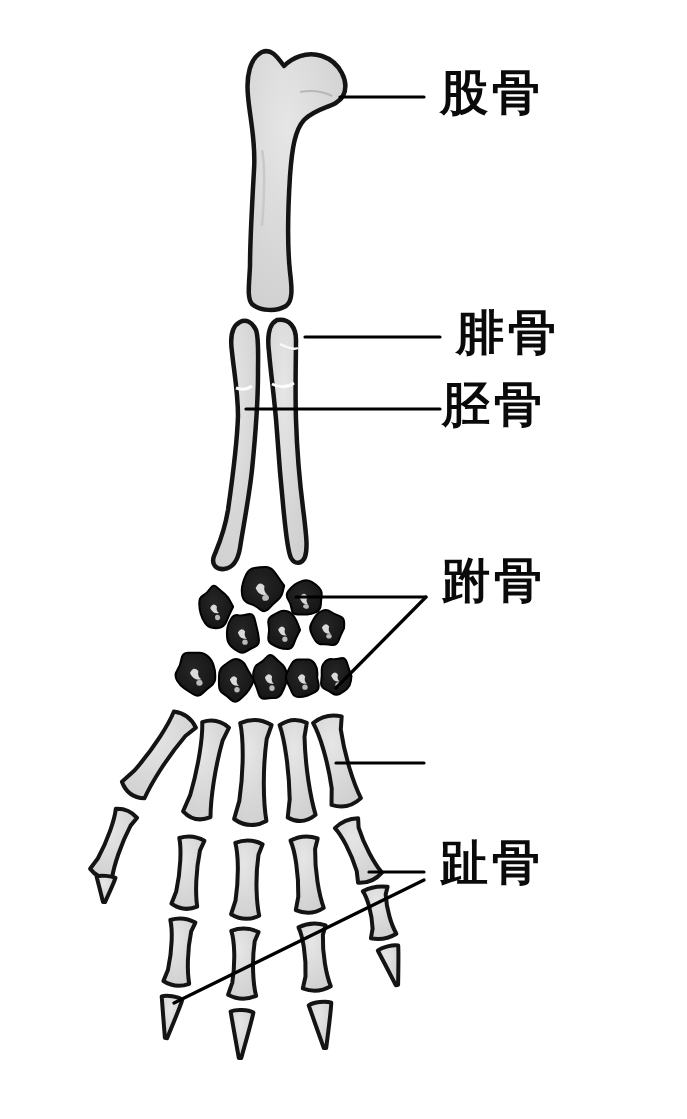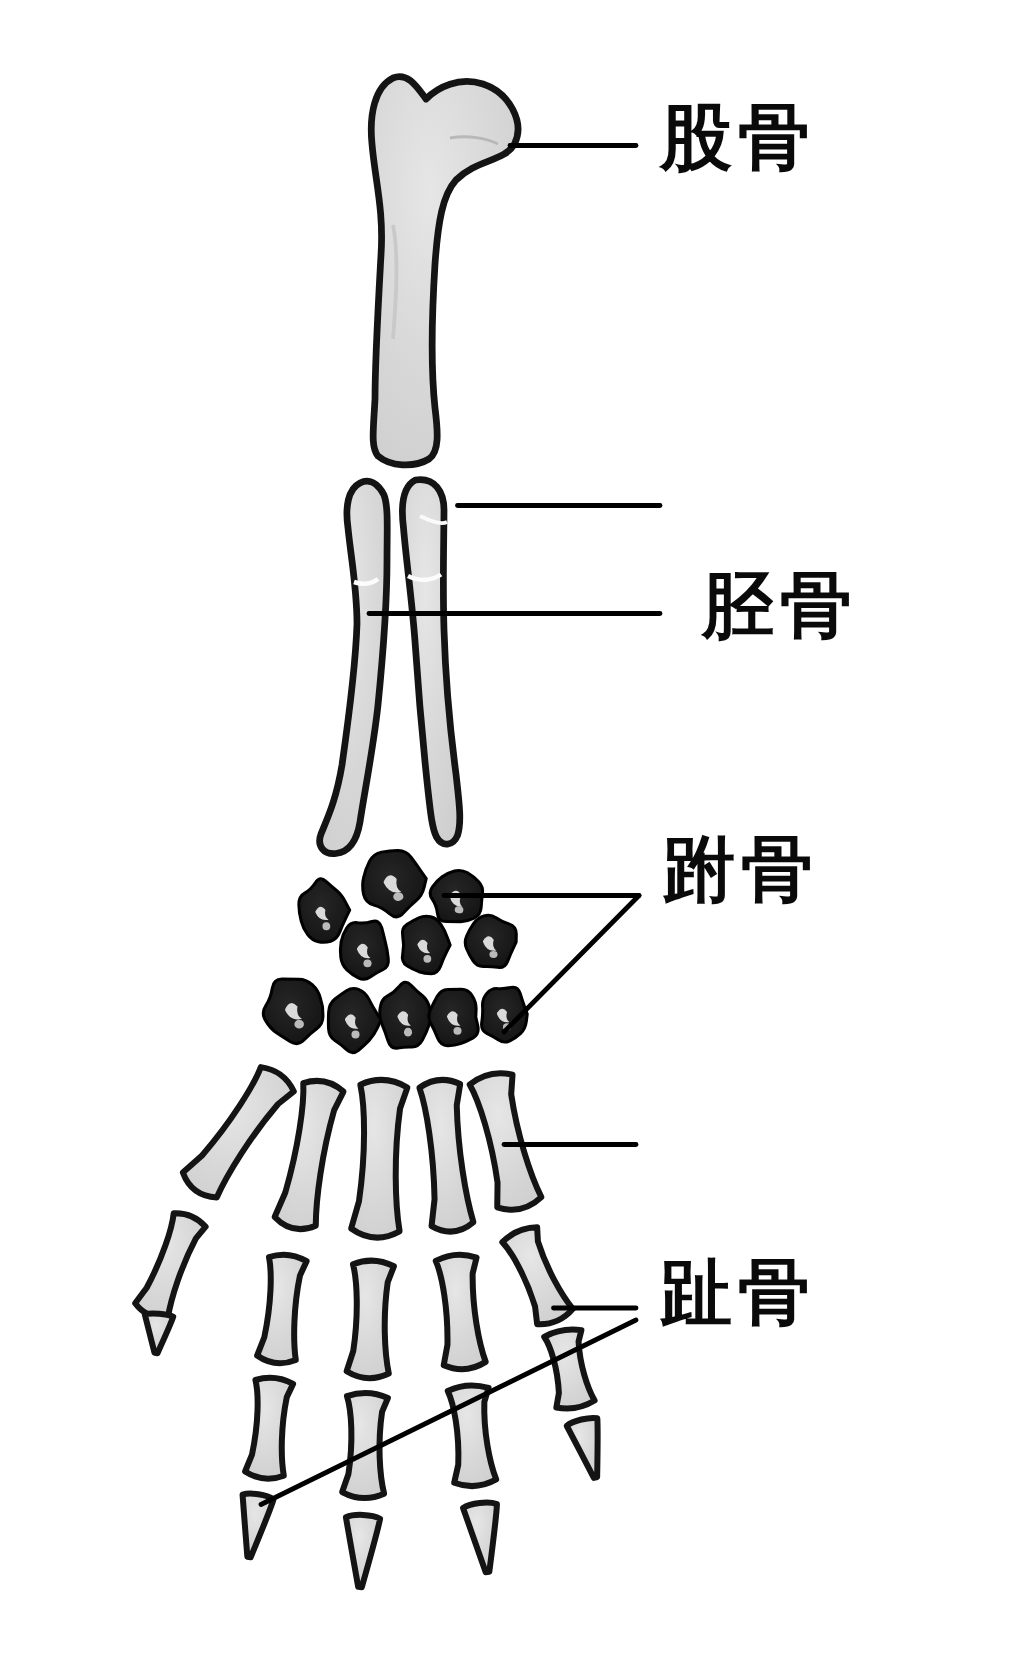--- a/index.html
+++ b/index.html
@@ -162,21 +162,22 @@
         <line x1="296" y1="597" x2="426" y2="597" stroke="#000000" stroke-width="3.2" stroke-linecap="round"></line>
         <line x1="336" y1="688" x2="426" y2="597" stroke="#000000" stroke-width="3.2" stroke-linecap="round"></line>
         <line x1="336" y1="763" x2="424" y2="763" stroke="#000000" stroke-width="3.2" stroke-linecap="round"></line>
         <line x1="369" y1="872" x2="424" y2="872" stroke="#000000" stroke-width="3.2" stroke-linecap="round"></line>
         <line x1="174" y1="1003" x2="424" y2="880" stroke="#000000" stroke-width="3.2" stroke-linecap="round"></line>
       </g>
   </svg>
 
   <div class="label-text" style="left:440px; top:68px;">股骨</div>
 
+  <div class="label-text" style="left:456px; top:308px;">腓骨</div>
 
-  <div class="label-text" style="left:468px; top:380px;">胫骨</div>
+  <div class="label-text" style="left:442px; top:380px;">胫骨</div>
 
   <div class="label-text" style="left:442px; top:560px;font-family:Liberation Mono, monospace;">跗骨</div>
 
 
   <div class="label-text" style="left:440px; top:838px;">趾骨</div>
 
 </div>
 
 </body></html>

